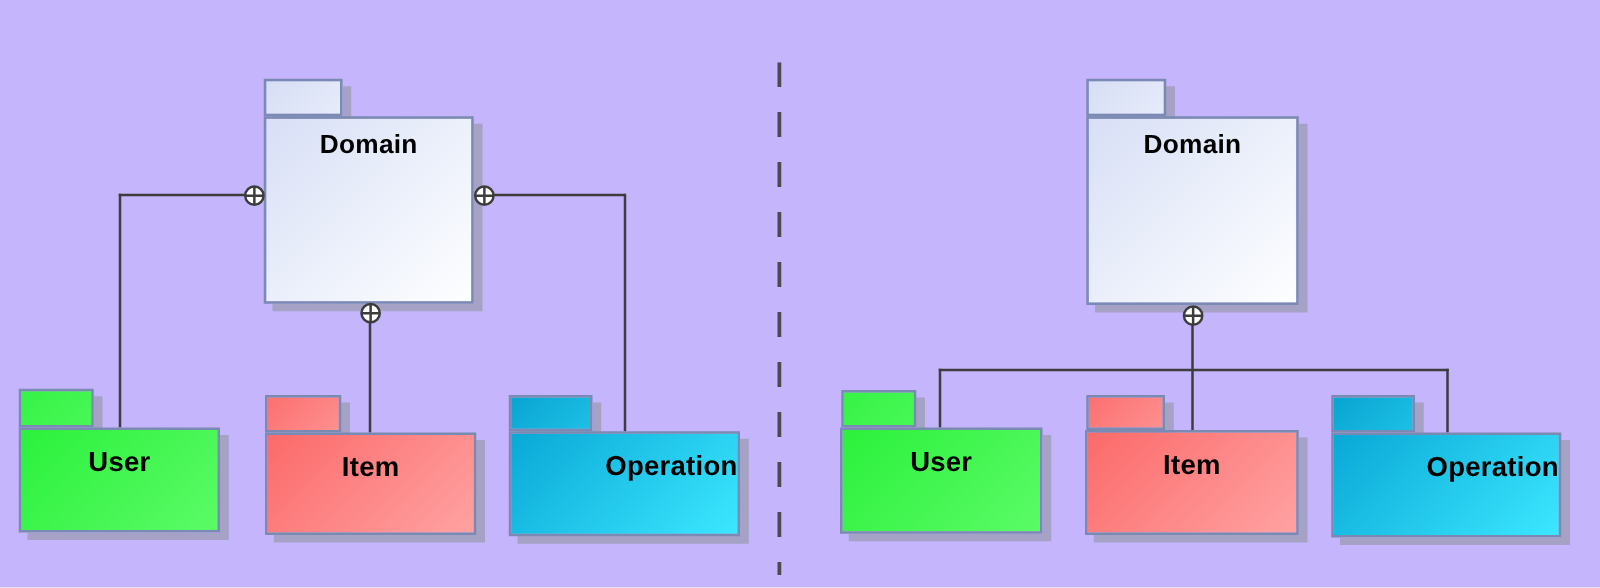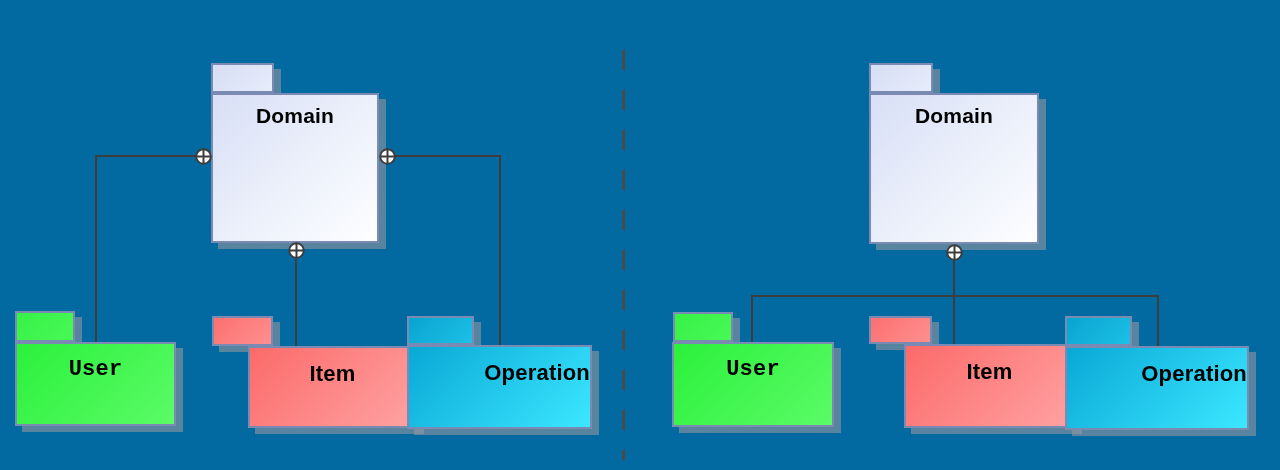--- a/index.html
+++ b/index.html
@@ -1,17 +1,17 @@
 <!DOCTYPE html>
 <html><head>
 <meta charset="utf-8">
 <style>
   html,body{margin:0;padding:0;background:#ffffff;}
   .stage{
-    position:relative;width:1280px;height:470px;background:#0369a1;overflow:hidden;
+    position:relative;width:1280px;height:470px;background:#c4b5fd;overflow:hidden;
     font-family:"Liberation Sans","DejaVu Sans",sans-serif;
   }
   
   .edge{position:absolute;background:#3d3d3d;z-index:1;}
   .edge.h{height:2px;}
   .edge.v{width:2px;}
   
   .divider{
     position:absolute;width:3px;z-index:1;
     background:repeating-linear-gradient(to bottom,#4a4a4a 0 20px,transparent 20px 40px);
@@ -28,23 +28,23 @@
   }
   .lbl{
     display:block;color:#000;font-weight:bold;letter-spacing:0.2px;
   }
   .lbl.root{font-size:21px;padding-top:9px;}
   .lbl.leaf{font-size:22px;padding-top:13px;}
   
   .c-domain-t{background:linear-gradient(135deg,#d6def5,#e7ecfa);}
   .c-domain-b{background:linear-gradient(135deg,#d8dff6 0%,#edf1fb 55%,#fdfeff 100%);}
   .c-user-t{background:linear-gradient(135deg,#36f246,#48f856);}
-  .c-user-b{background:linear-gradient(135deg,#2bf13b,#5bfb67);font-family:Liberation Mono, monospace;}
+  .c-user-b{background:linear-gradient(135deg,#2bf13b,#5bfb67);}
   .c-item-t{background:linear-gradient(135deg,#fc7070,#fe8f8f);}
-  .c-item-b{background:linear-gradient(135deg,#fc6a6a,#ffa2a2);margin-left:36px;}
+  .c-item-b{background:linear-gradient(135deg,#fc6a6a,#ffa2a2);}
   .c-op-t{background:linear-gradient(135deg,#09a4d1,#1cc0e6);}
   .c-op-b{background:linear-gradient(135deg,#09a8d6,#3ce7ff);text-align:right;}
   
   .anchor{position:absolute;width:19px;height:19px;z-index:6;}
 </style>
 </head>
 <body>
 
 <div class="stage">
 

